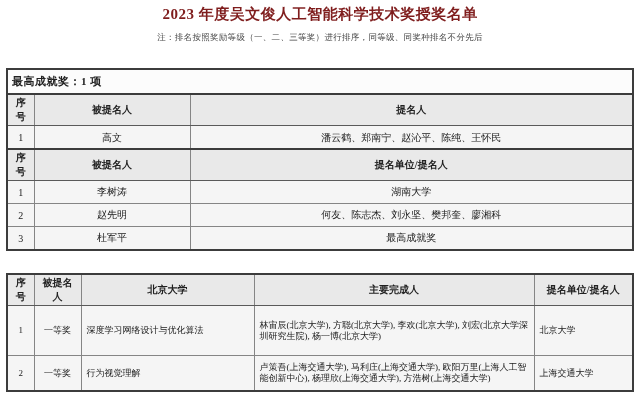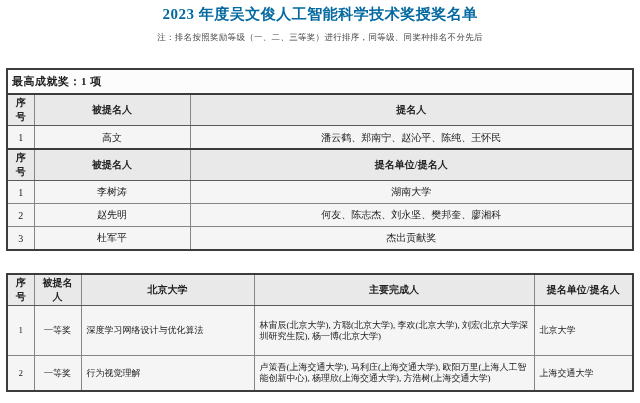--- a/index.html
+++ b/index.html
@@ -17,21 +17,21 @@
   }
   .doc-title {
     position: absolute;
     top: 5px;
     left: 0;
     width: 640px;
     text-align: center;
     font-size: 15px;
     font-weight: bold;
     letter-spacing: 0.5px;
-    color: #0369a1;
+    color: #7f1d1d;
   }
   .doc-note {
     position: absolute;
     top: 32px;
     left: 0;
     width: 640px;
     text-align: center;
     font-size: 8.5px;
     color: #454545;
     letter-spacing: 0.3px;
@@ -137,21 +137,21 @@
     <td>湖南大学</td>
   </tr>
   <tr class="drow">
     <td>2</td>
     <td>赵先明</td>
     <td>何友、陈志杰、刘永坚、樊邦奎、廖湘科</td>
   </tr>
   <tr class="drow">
     <td>3</td>
     <td>杜军平</td>
-    <td>杰出贡献奖</td>
+    <td>最高成就奖</td>
   </tr>
 </tbody>
   </table>
 
 <table class="award t-c">
   <colgroup>
     <col style="width:27px">
       <col style="width:47px">
       <col style="width:173px">
       <col style="width:280px">

